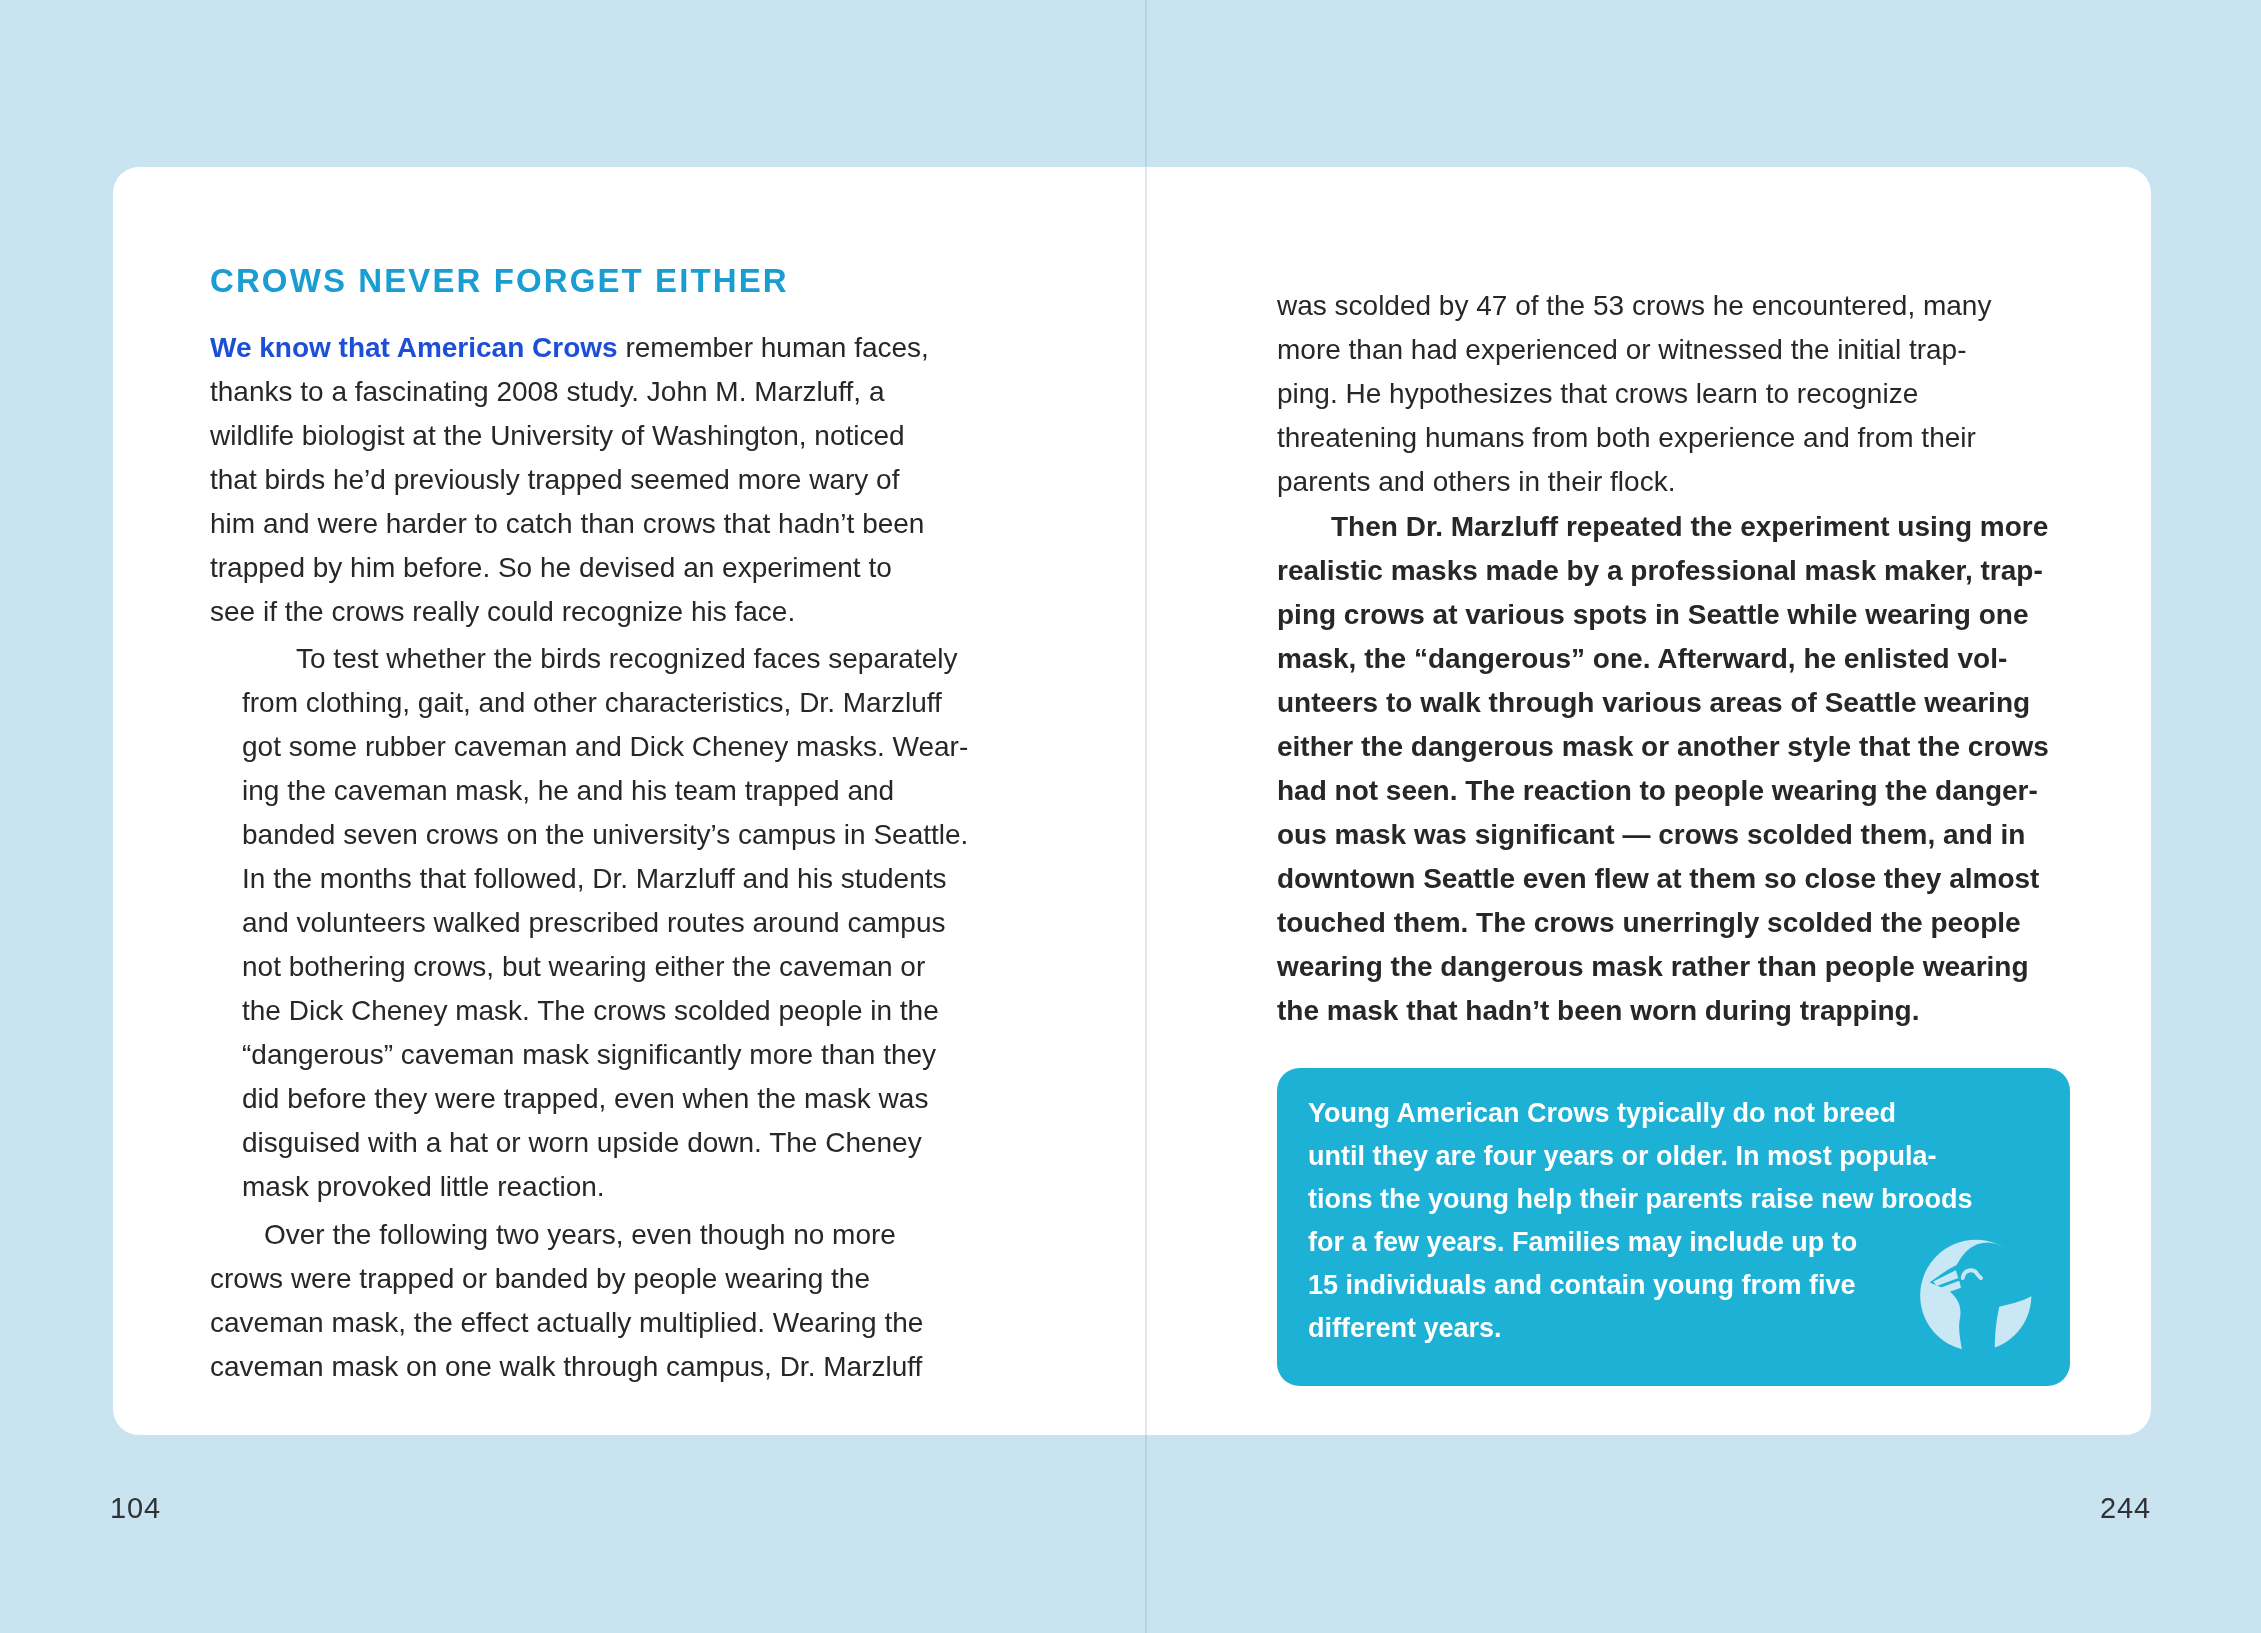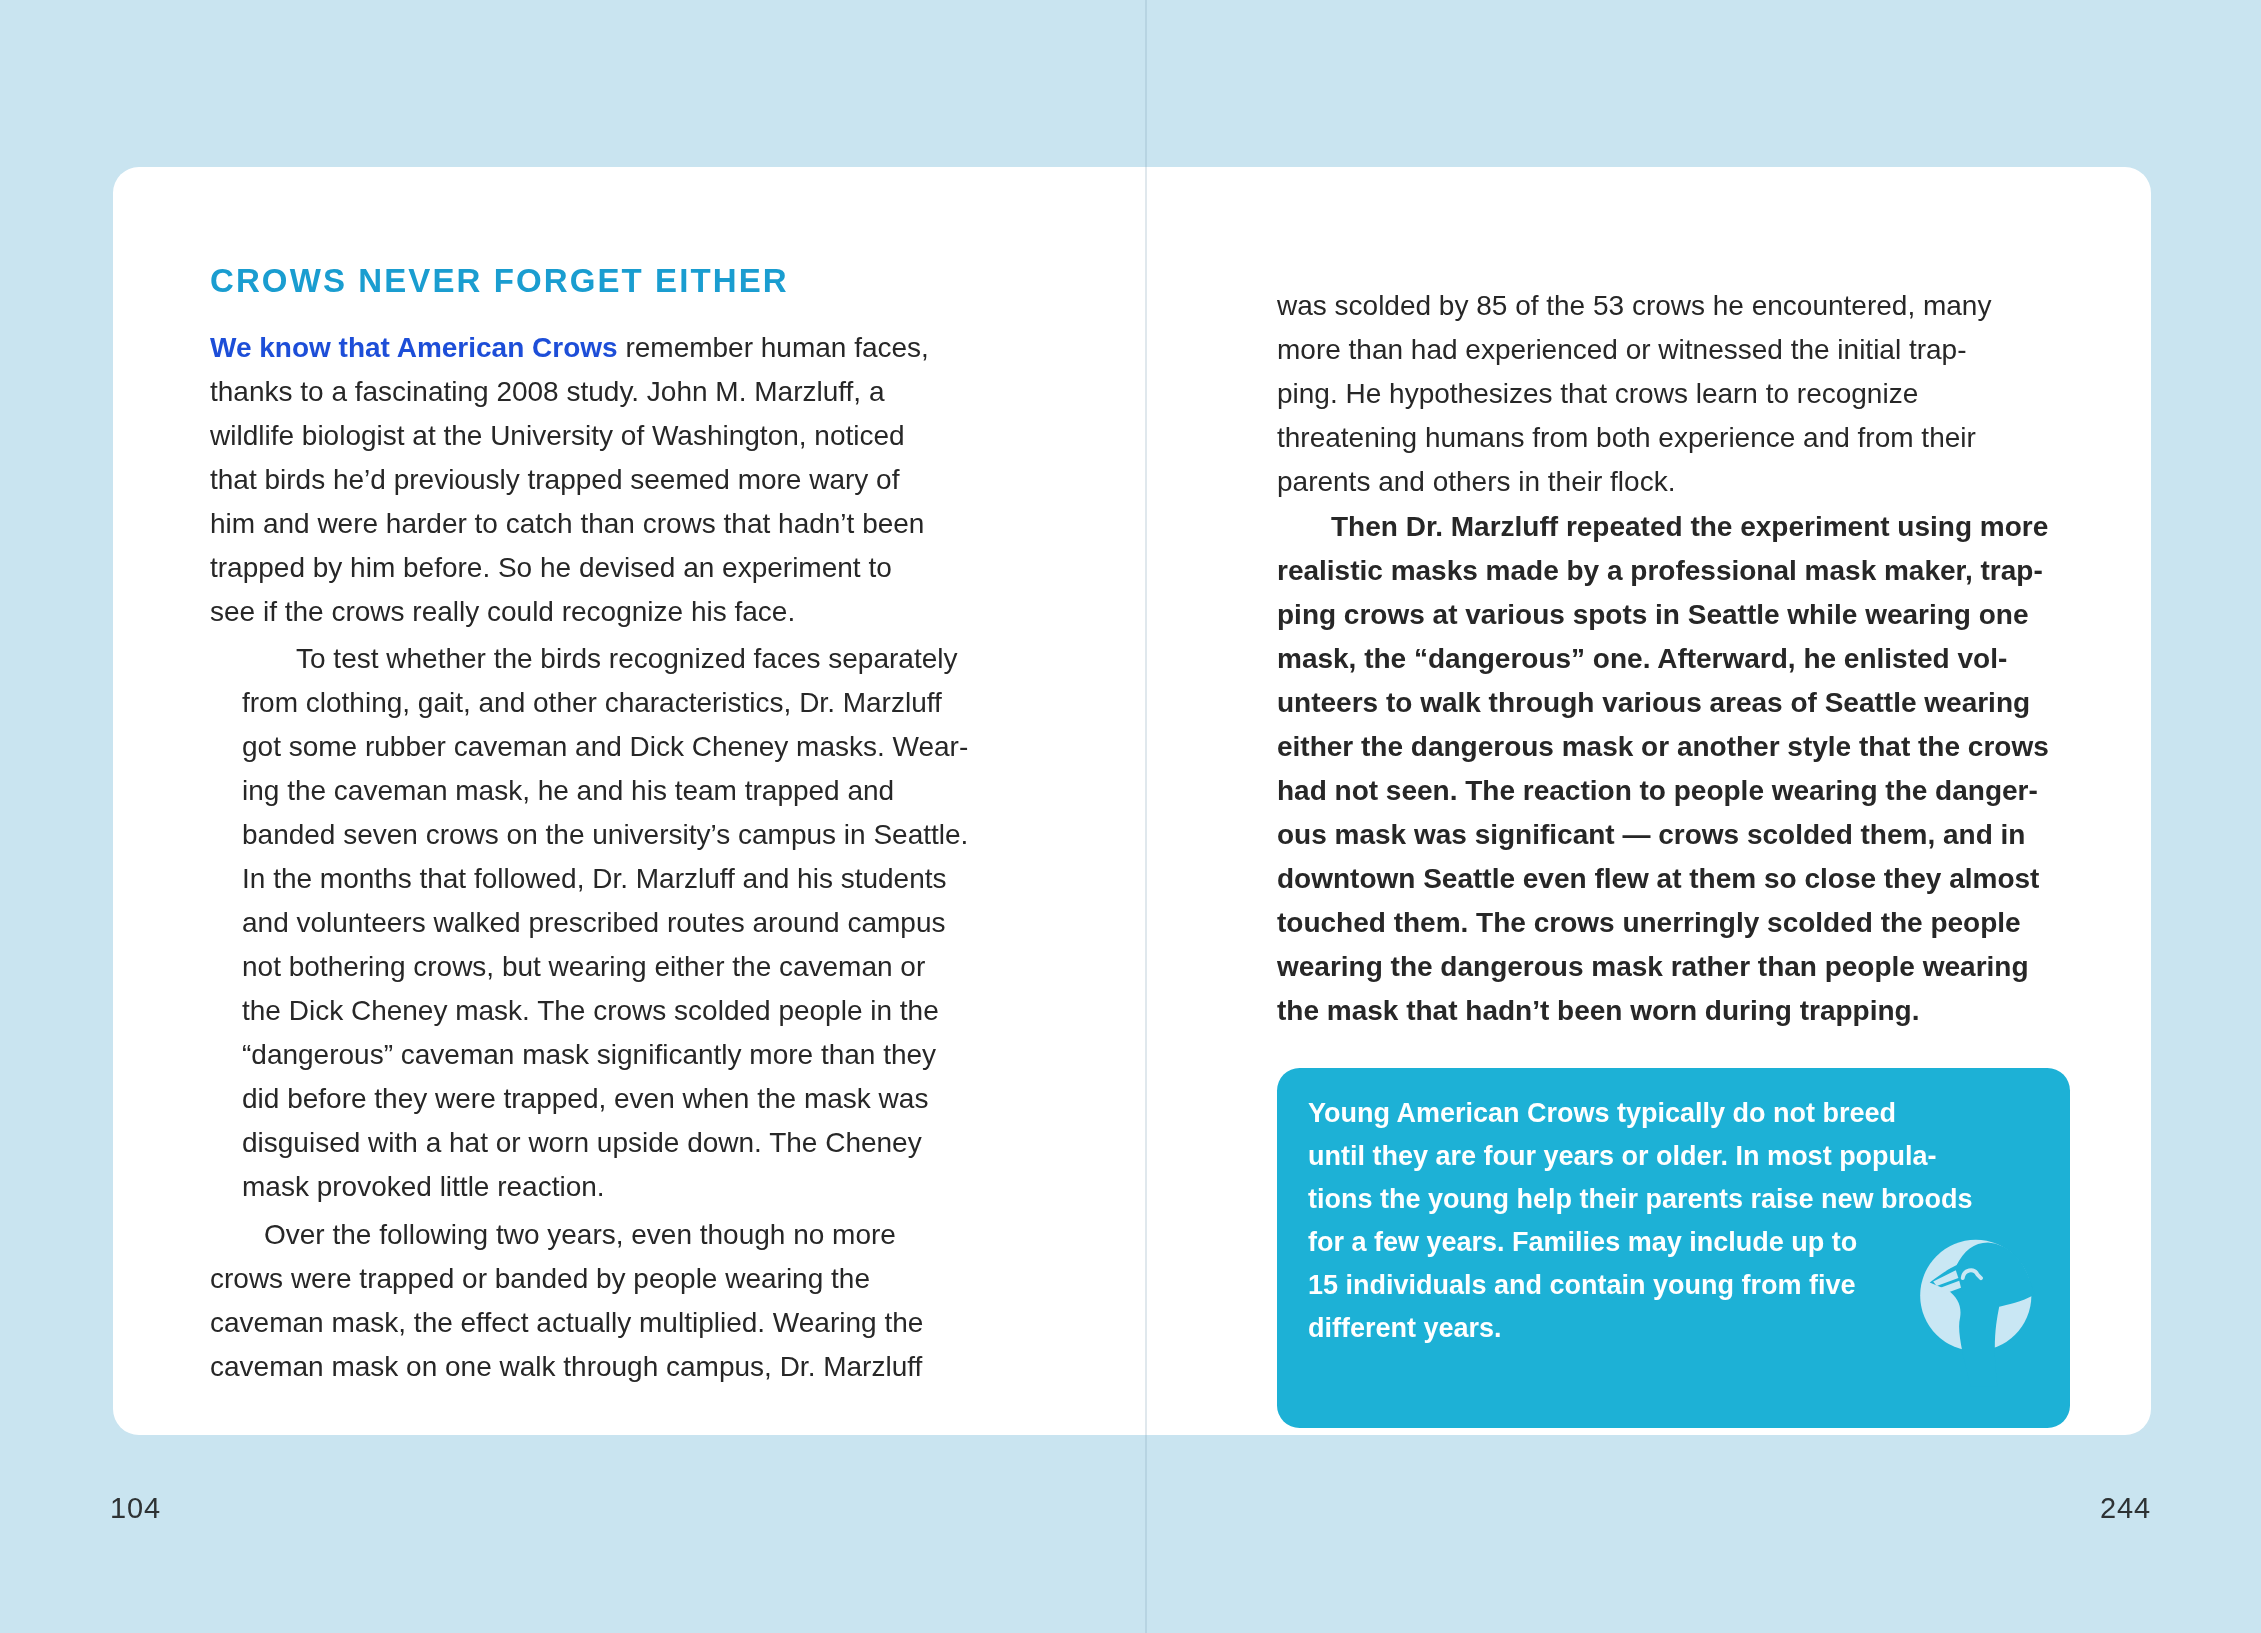--- a/index.html
+++ b/index.html
@@ -58,21 +58,21 @@
   .p-left-1 { left: 210px; top: 326px; }
   .p-left-2 { left: 210px; top: 637px; margin-left: 32px; }
   .p-left-3 { left: 210px; top: 1213px; }
   .p-right-1 { left: 1277px; top: 284px; }
   .p-right-2 { left: 1277px; top: 505px; font-weight: bold; }
   .callout {
     position: absolute;
     left: 1277px;
     top: 1068px;
     width: 793px;
-    height: 360px;
+    height: 318px;
     background: #1db1d6;
     border-radius: 22.6px;
     z-index: 3;
     overflow: hidden;
   }
   .callout-text {
     position: absolute;
     left: 31px;
     top: 23.5px;
     width: 731px;
@@ -132,21 +132,21 @@
 disguised with a hat or worn upside down. The Cheney
 mask provoked little reaction.</p>
 
   <p class="bodytext indent p-left-3">Over the following two years, even though no more
 crows were trapped or banded by people wearing the
 caveman mask, the effect actually multiplied. Wearing the
 caveman mask on one walk through campus, Dr. Marzluff</p>
 
   <div class="page-num page-num-left">104</div>
 
-  <p class="bodytext p-right-1">was scolded by 85 of the 53 crows he encountered, many
+  <p class="bodytext p-right-1">was scolded by 47 of the 53 crows he encountered, many
 more than had experienced or witnessed the initial trap-
 ping. He hypothesizes that crows learn to recognize
 threatening humans from both experience and from their
 parents and others in their flock.</p>
 
   <p class="bodytext indent p-right-2">Then Dr. Marzluff repeated the experiment using more
 realistic masks made by a professional mask maker, trap-
 ping crows at various spots in Seattle while wearing one
 mask, the “dangerous” one. Afterward, he enlisted vol-
 unteers to walk through various areas of Seattle wearing

